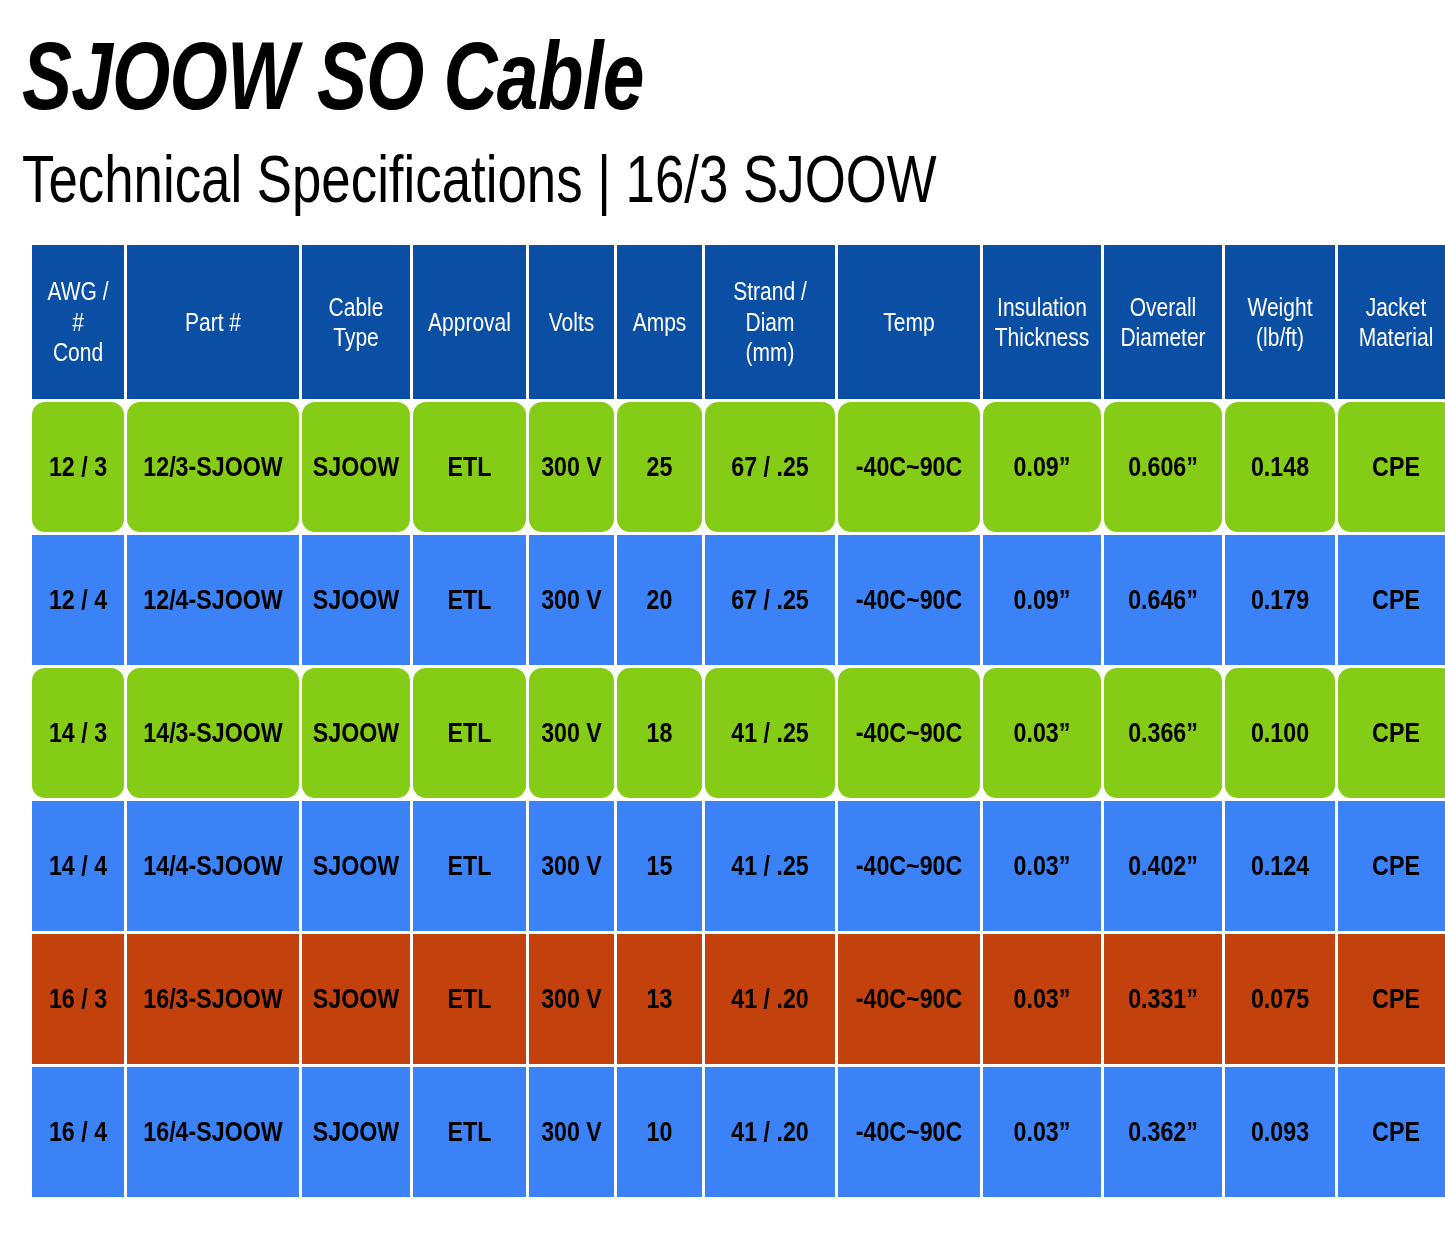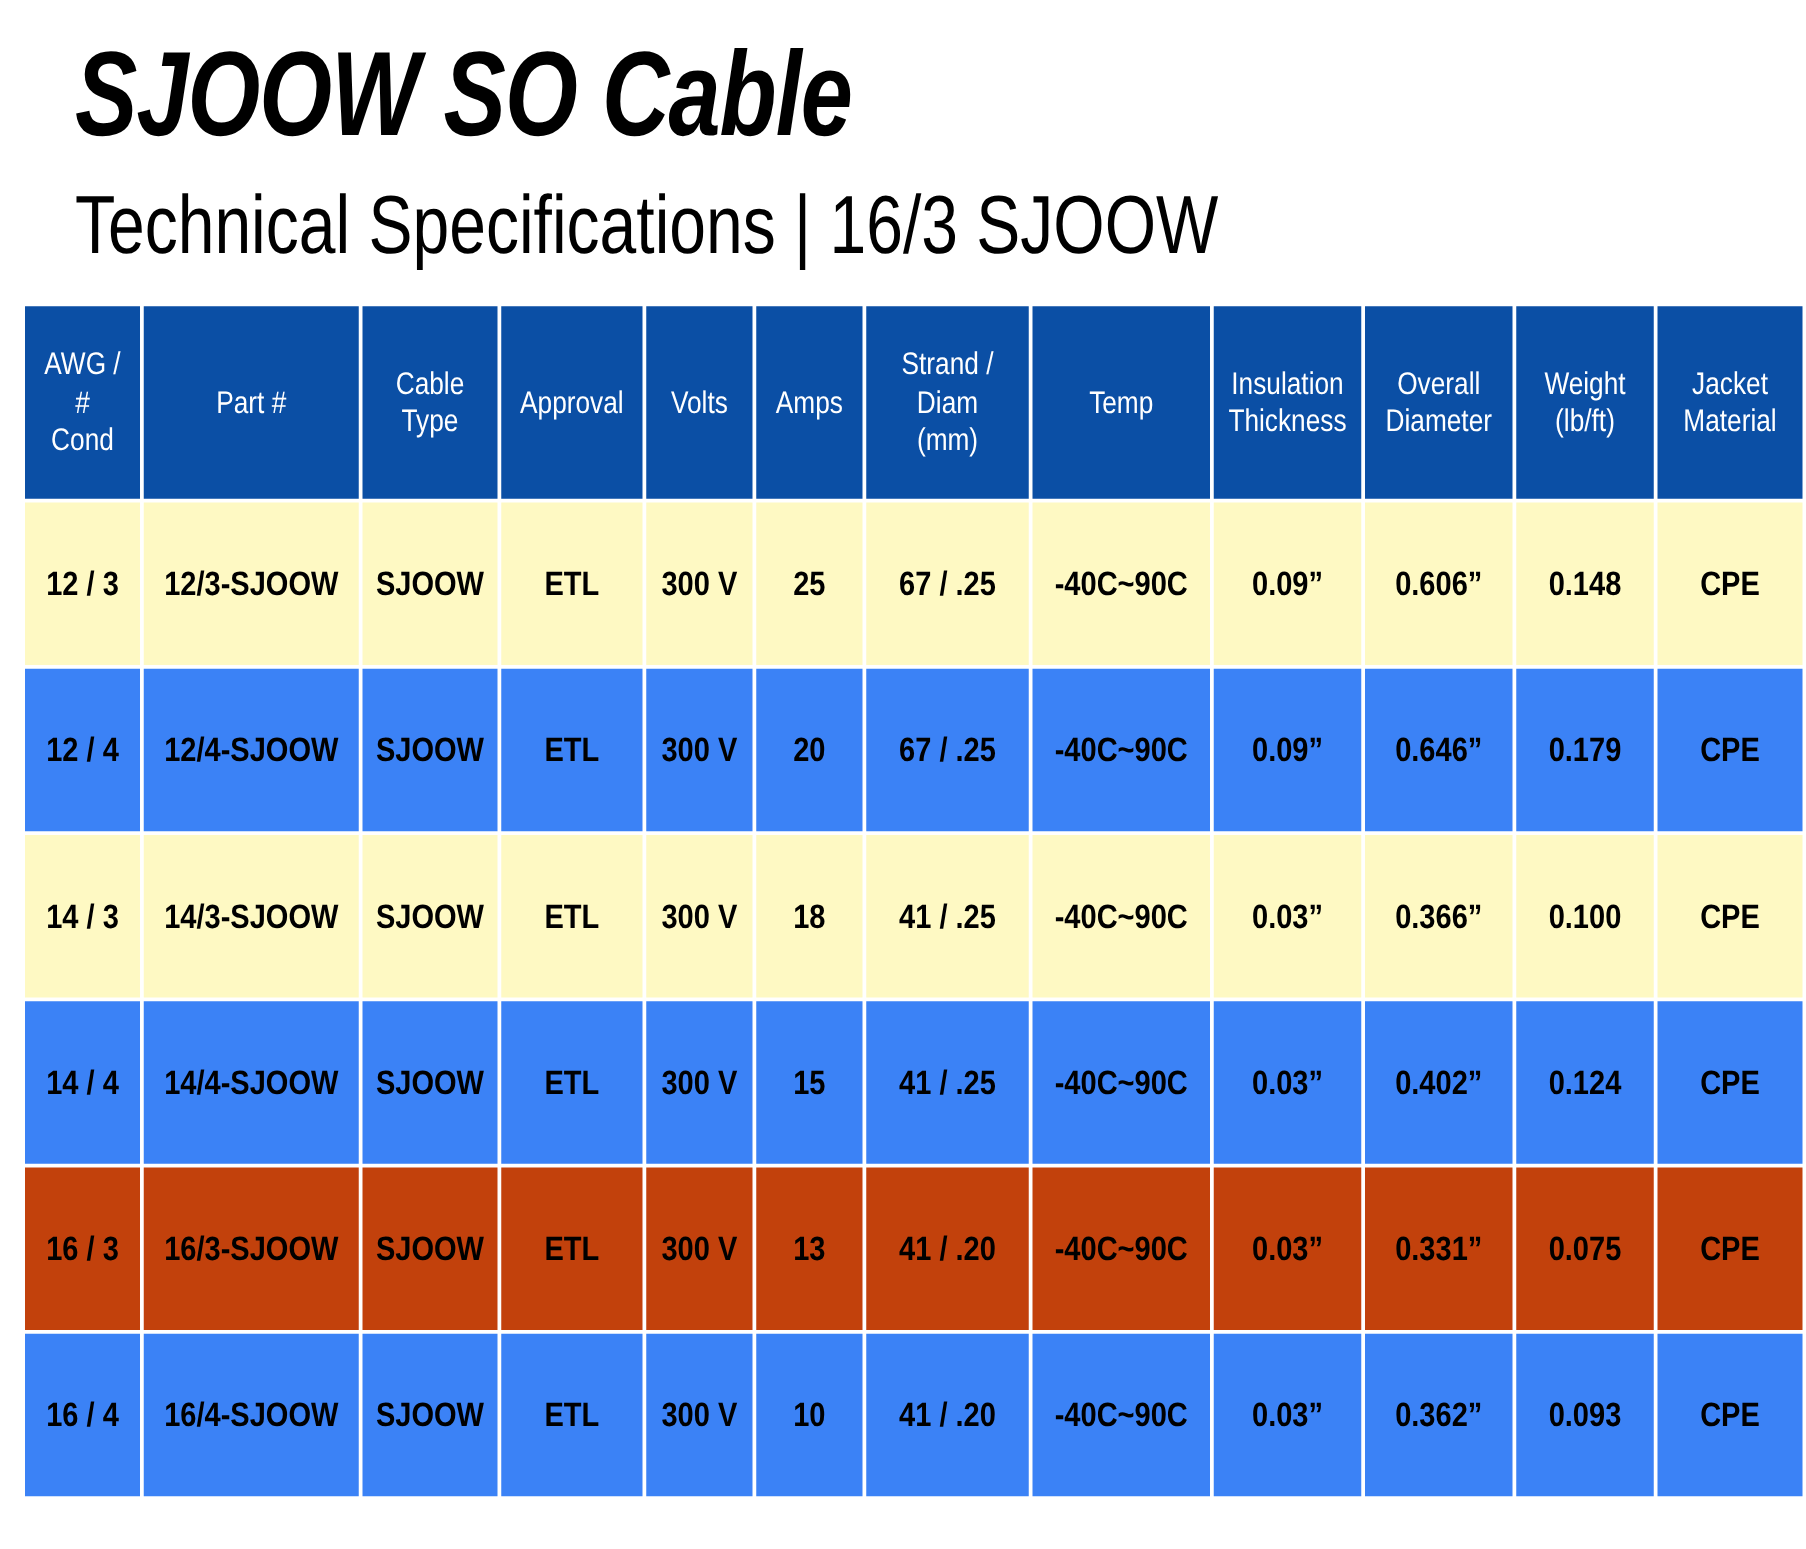--- a/index.html
+++ b/index.html
@@ -18,21 +18,20 @@
     position: relative;
     width: 1445px;
     height: 1239px;
     background: #ffffff;
     overflow: hidden;
   }
 
   
   .title-block {
     padding: 0 0 0 22px;
-    margin-left: 38px;
   }
 
   .main-title {
     font-family: "Liberation Sans", sans-serif;
     font-weight: bold;
     font-style: italic;
     font-size: 96px;
     line-height: 1.0;
     letter-spacing: -1px;
     color: #000000;
@@ -52,21 +51,21 @@
     margin: 0;
     padding-top: 22px;
     transform: scaleX(0.80);
     transform-origin: left top;
     white-space: nowrap;
   }
 
   
   .table-wrap {
     position: absolute;
-    left: 20px;
+    left: 32px;
     top: 245px;
     width: 1405px;
   }
 
   table.spec-table {
     border-collapse: separate;
     border-spacing: 3px;
     width: 1405px;
     table-layout: fixed;
     margin: -3px;
@@ -100,21 +99,21 @@
     font-size: 27px;
     color: #000000;
     height: 122px;
   }
   .td-inner {
     display: block;
     transform: scaleX(0.86);
     white-space: nowrap;
   }
 
-  tr.row-dark td { background: #fef9c3; }
+  tr.row-dark td { background: #84cc16; border-radius: 13px; }
   tr.row-light td { background: #3b82f6; }
   tr.row-highlight td { background: #c2410c; }
 
   
   col.c0  { width: 92px; }
   col.c1  { width: 172px; }
   col.c2  { width: 108px; }
   col.c3  { width: 113px; }
   col.c4  { width: 85px; }
   col.c5  { width: 85px; }

